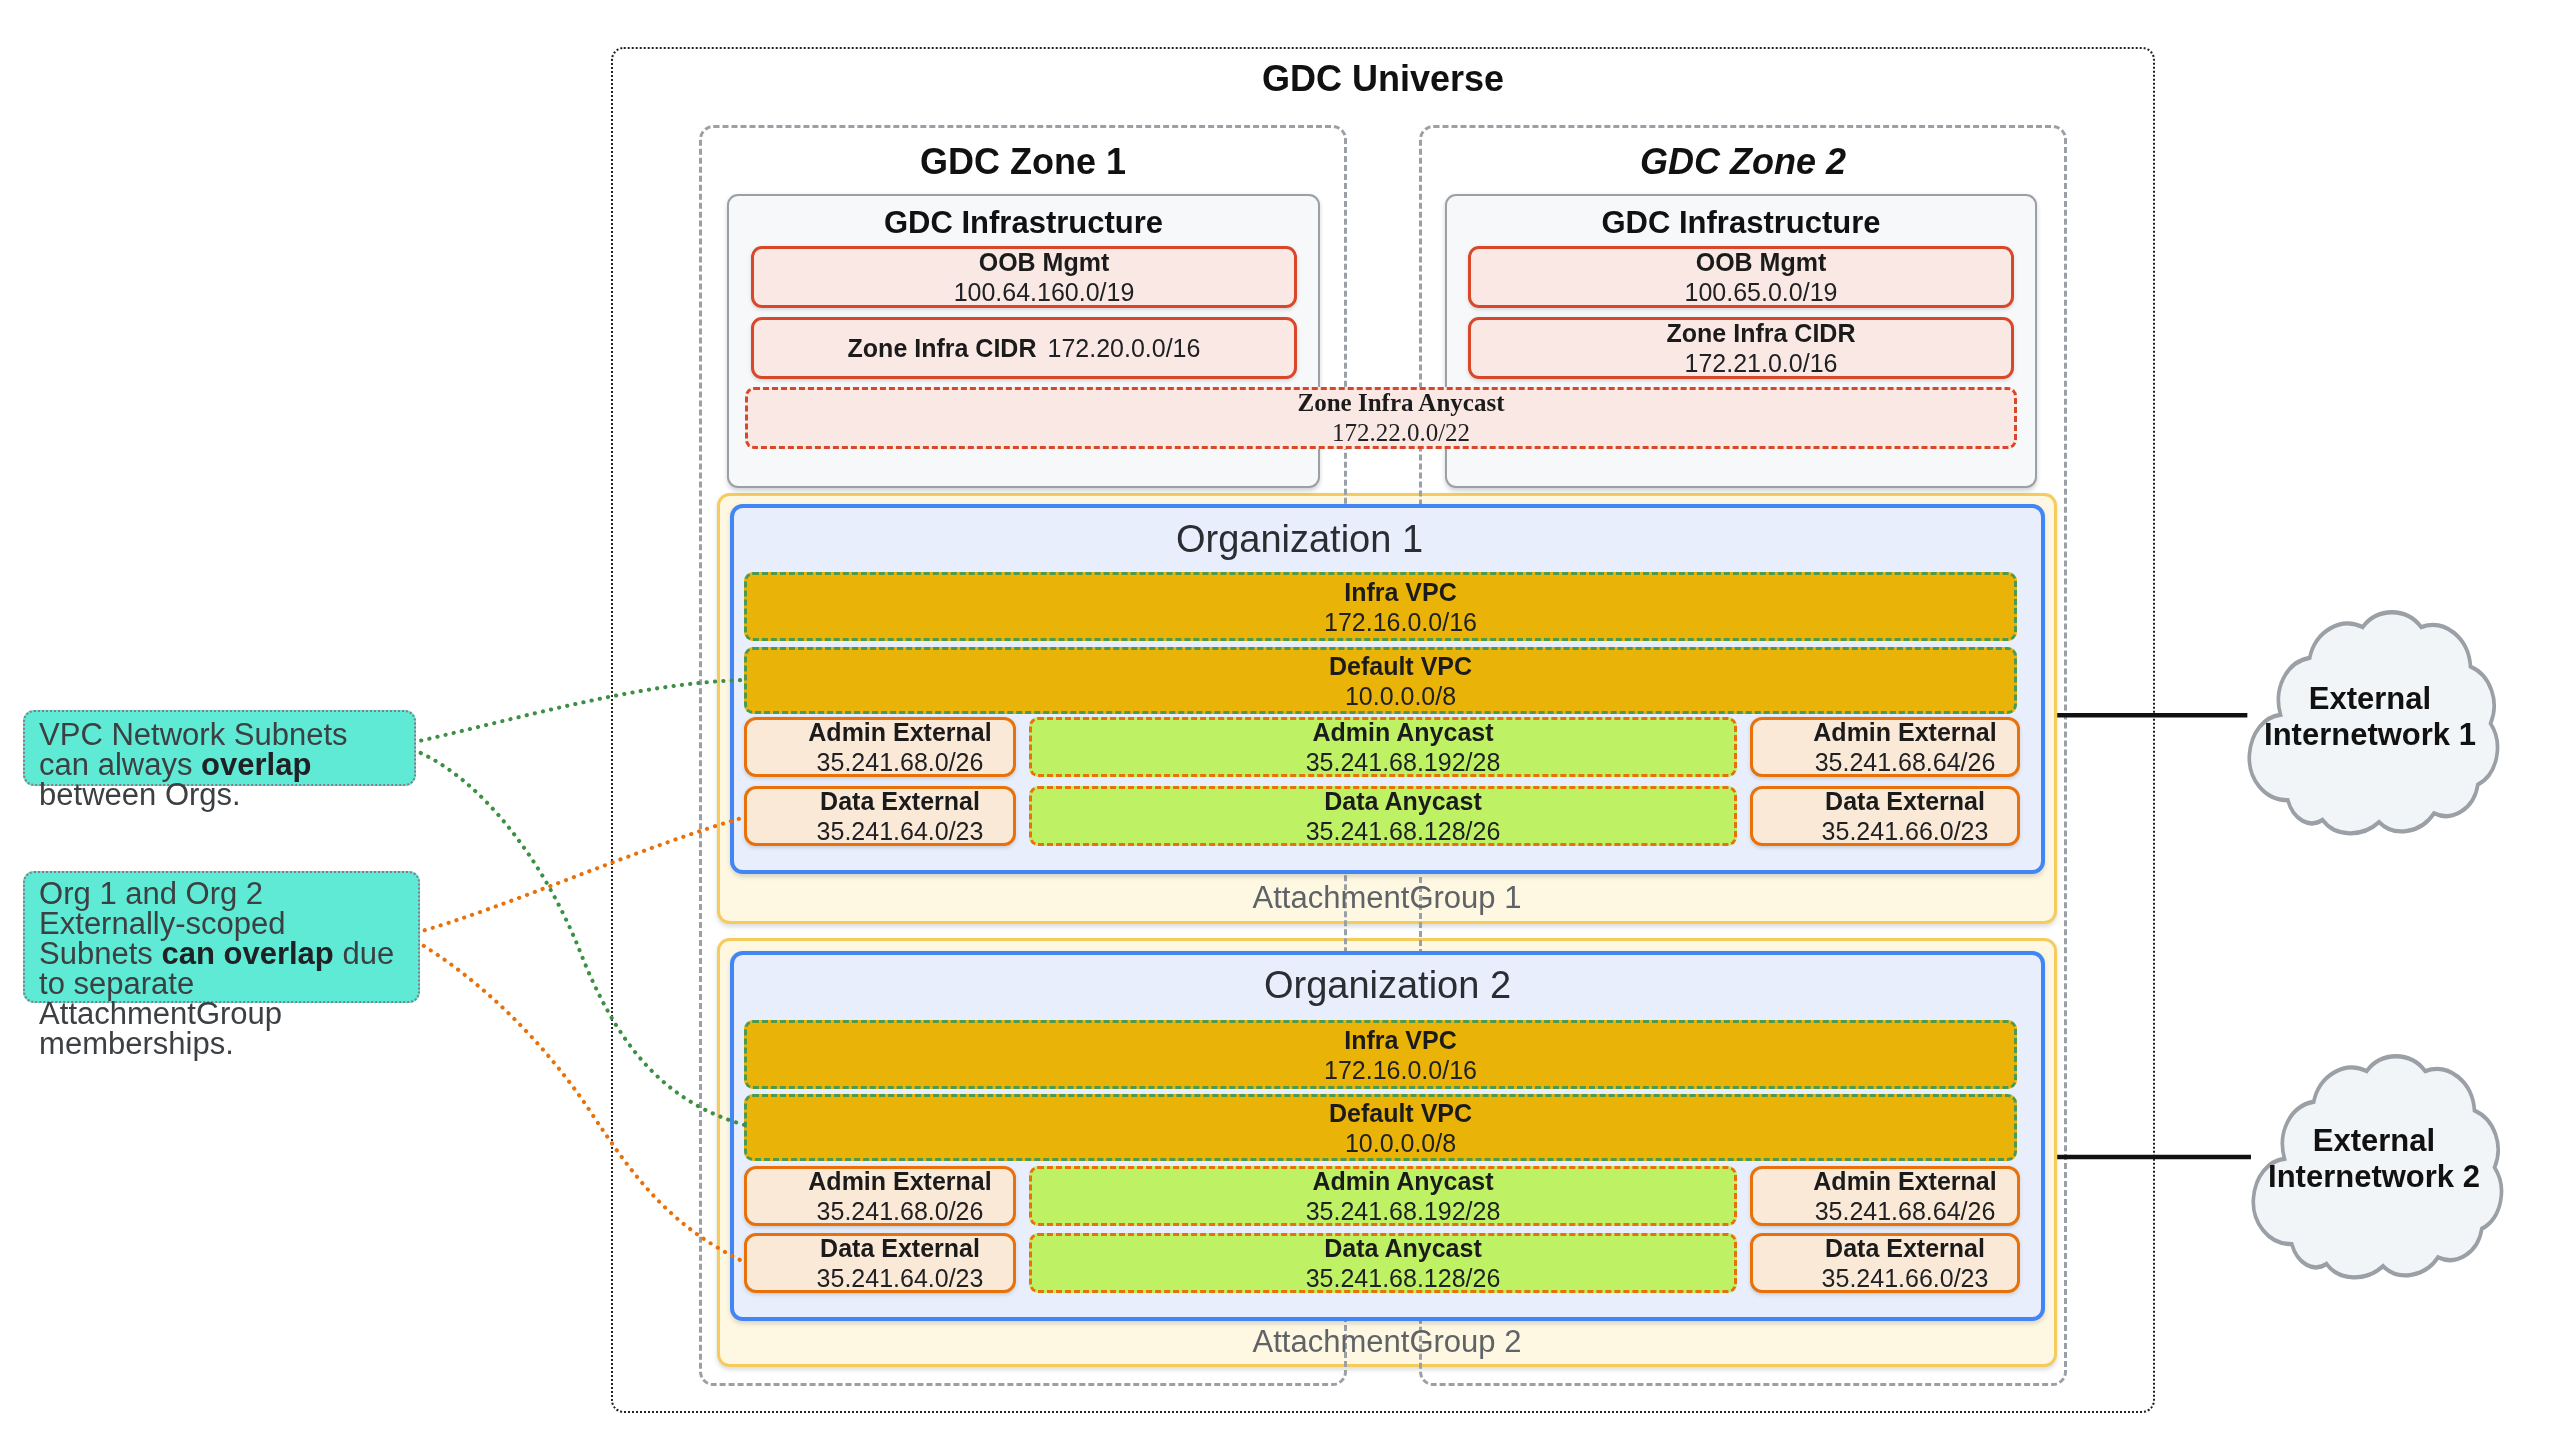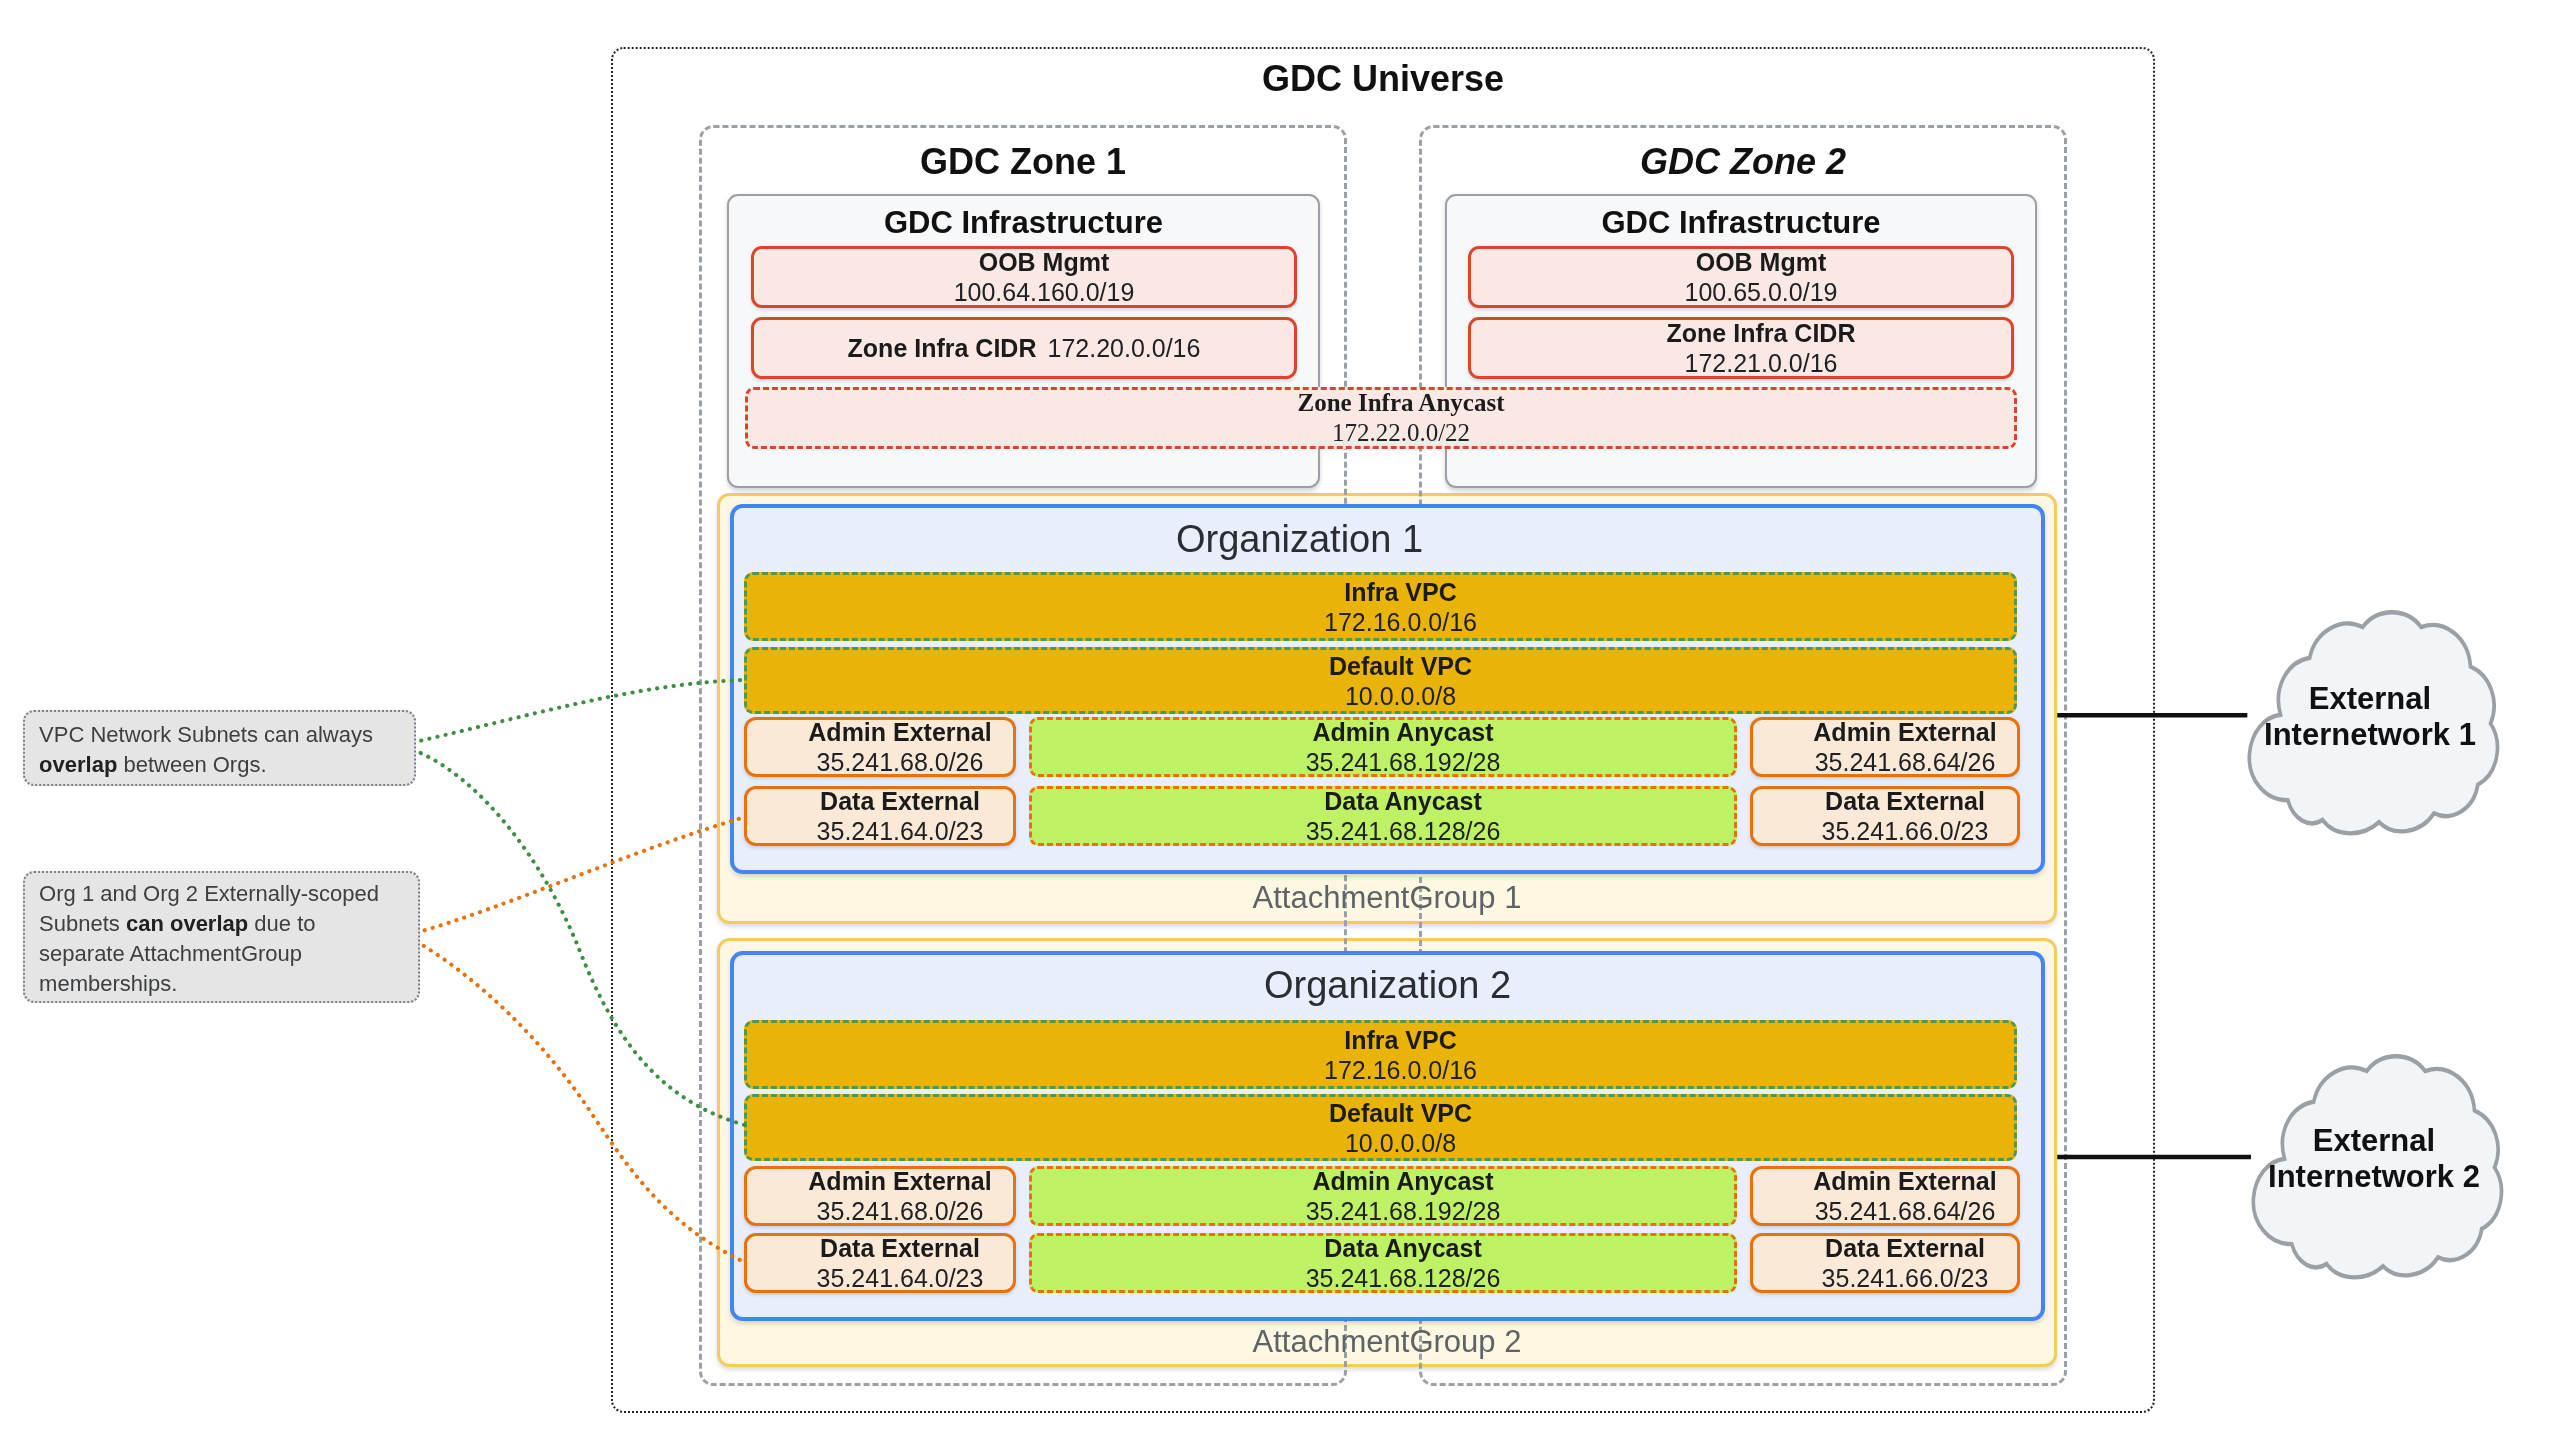--- a/index.html
+++ b/index.html
@@ -18,21 +18,21 @@
   .universe{border:2.7px dotted #222;border-radius:12.7px;background:transparent;}
   .zone{border:3.6px dashed #9AA0A6;border-radius:14.5px;background:transparent;}
   .infra-box{background:#F7F8F9;border:2.7px solid #9AA0A6;border-radius:11px;box-shadow:0 2.7px 4.5px rgba(60,64,67,.22);}
   .ag-box{background:#FEF8E3;border:3.6px solid #F5CB5C;border-radius:12.7px;box-shadow:0 2.7px 4.5px rgba(60,64,67,.18);}
   .org-box{background:#E8EEFB;border:4.5px solid #4285F4;border-radius:12.7px;box-shadow:0 2.7px 4.5px rgba(60,64,67,.18);}
   .red-solid{background:#F9E8E3;border:3.6px solid #D9472B;border-radius:11px;box-shadow:0 1.8px 3.6px rgba(60,64,67,.18);}
   .red-dash{background:#F9E8E3;border:3.6px dashed #D9472B;border-radius:9px;}
   .green-dash{background:#eab308;border:3.6px dashed #4C9A52;border-radius:9px;}
   .orange-solid{background:#FBE9D8;border:3.6px solid #E8710A;border-radius:12px;box-shadow:0 1.8px 3.6px rgba(60,64,67,.18);}
   .orange-dash{background:#bef264;border:3.6px dashed #E8710A;border-radius:9px;}
-  .note{border:2.7px dotted #7a8087;border-radius:11px;background:#e5e5e5;font-size:22px;line-height:30px;color:#3c4043;}
+  .note{border:2.7px dotted #7a8087;border-radius:11px;background:#5eead4;font-size:31px;line-height:30px;color:#3c4043;}
   .note b{color:#202124;}
   .cloud-text{font-weight:700;font-size:31px;line-height:36px;color:#111;text-align:center;}
   svg{display:block;}
   .overlay{position:absolute;left:0;top:0;pointer-events:none;}
 </style>
 </head>
 <body>
 
 <div class="canvas">
 

